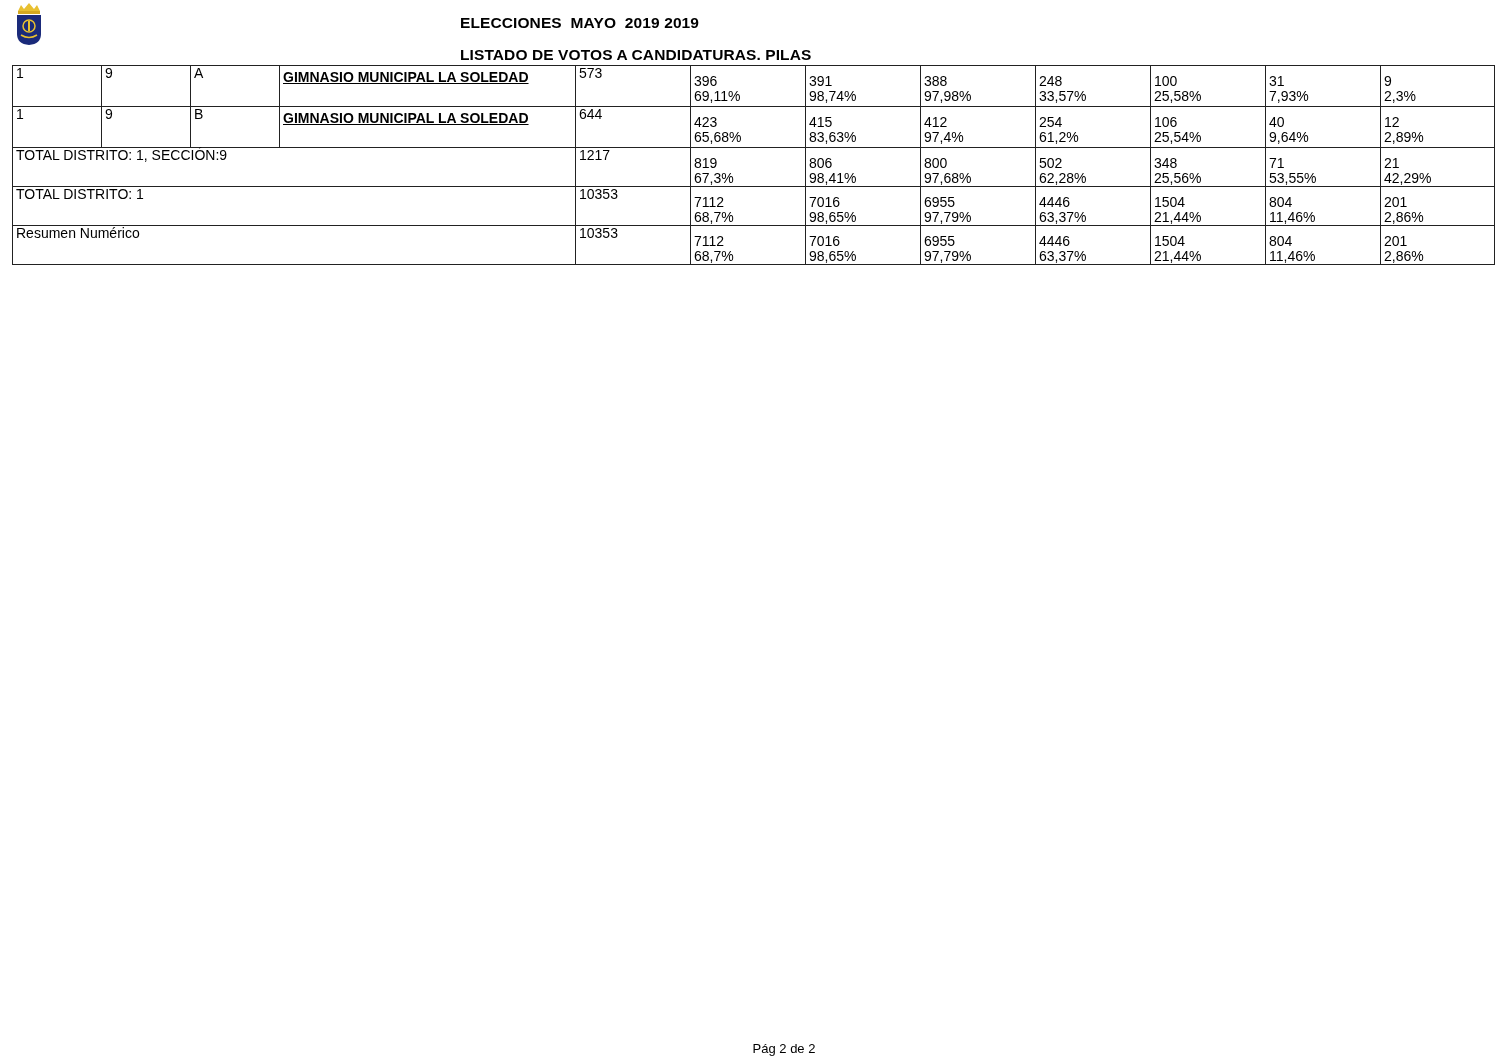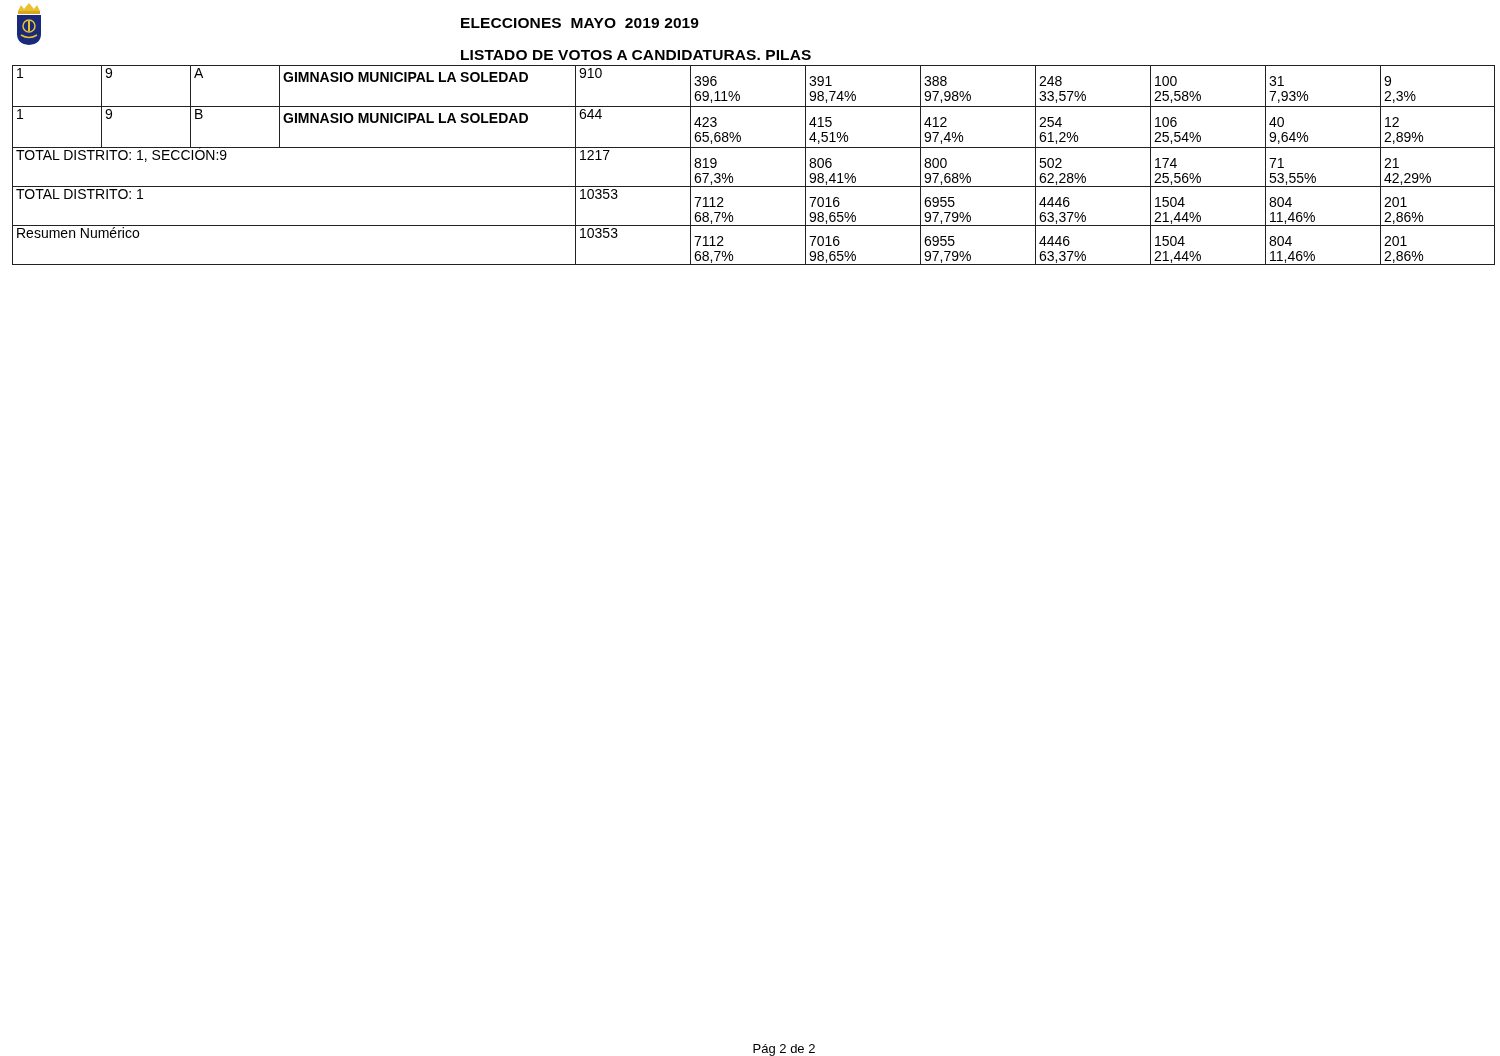--- a/index.html
+++ b/index.html
@@ -4,21 +4,21 @@
 <style>
   html, body { margin:0; padding:0; background:#ffffff; }
   body { width:1500px; height:1056px; position:relative; font-family:"Liberation Sans", sans-serif; color:#000; overflow:hidden; }
   .logo { position:absolute; left:14px; top:2px; width:30px; height:44px; }
   .title { position:absolute; left:460px; font-weight:bold; font-size:15.5px; letter-spacing:0.1px; white-space:pre; }
   .t1 { top:14px; }
   .t2 { top:46px; }
   table.grid { position:absolute; left:12px; top:65px; width:1482px; border-collapse:collapse; table-layout:fixed; }
   table.grid td, table.grid th { border:1.3px solid #222; padding:0 3px; vertical-align:top; font-size:14px; line-height:15px; text-align:left; }
   table.grid th { background:#cdcbb0; font-weight:bold; font-size:14.5px; height:28px; vertical-align:bottom; padding-bottom:1px; }
-  .colegio { font-weight:bold; font-size:15.5px; line-height:17px; padding-top:4px !important; }
+  .colegio { font-weight:bold; font-size:15.5px; line-height:17px; padding-top:4px !important;text-decoration:underline; }
   tr.r { height:41px; }
   tr.t { height:37px; }
   .num { display:block; padding-top:8px; }
   .footer { position:absolute; left:0; width:1568px; top:1041px; text-align:center; font-size:13px; }
 </style>
 </head>
 <body>
 
 <svg class="logo" viewBox="0 0 30 44">
   <path d="M4 9 L7 3 L10 7 L15 1 L20 7 L23 3 L26 9 Z" fill="#e8c030"></path>
@@ -47,53 +47,53 @@
       <col style="width:115px">
       <col style="width:114px">
   </colgroup>
   <tbody>
 
   <tr class="r">
     <td>1</td>
     <td>9</td>
     <td>A</td>
     <td class="colegio">GIMNASIO MUNICIPAL LA SOLEDAD</td>
-    <td>910</td>
+    <td>573</td>
     <td><span class="num">396</span><span>69,11%</span></td>
     <td><span class="num">391</span><span>98,74%</span></td>
     <td><span class="num">388</span><span>97,98%</span></td>
     <td><span class="num">248</span><span>33,57%</span></td>
     <td><span class="num">100</span><span>25,58%</span></td>
     <td><span class="num">31</span><span>7,93%</span></td>
     <td><span class="num">9</span><span>2,3%</span></td>
   </tr>
 
   <tr class="r">
     <td>1</td>
     <td>9</td>
     <td>B</td>
     <td class="colegio">GIMNASIO MUNICIPAL LA SOLEDAD</td>
     <td>644</td>
     <td><span class="num">423</span><span>65,68%</span></td>
-    <td><span class="num">415</span><span>4,51%</span></td>
+    <td><span class="num">415</span><span>83,63%</span></td>
     <td><span class="num">412</span><span>97,4%</span></td>
     <td><span class="num">254</span><span>61,2%</span></td>
     <td><span class="num">106</span><span>25,54%</span></td>
     <td><span class="num">40</span><span>9,64%</span></td>
     <td><span class="num">12</span><span>2,89%</span></td>
   </tr>
 
   <tr class="t">
     <td colspan="4">TOTAL DISTRITO: 1, SECCIÓN:9</td>
     <td>1217</td>
     <td><span class="num">819</span><span>67,3%</span></td>
     <td><span class="num">806</span><span>98,41%</span></td>
     <td><span class="num">800</span><span>97,68%</span></td>
     <td><span class="num">502</span><span>62,28%</span></td>
-    <td><span class="num">174</span><span>25,56%</span></td>
+    <td><span class="num">348</span><span>25,56%</span></td>
     <td><span class="num">71</span><span>53,55%</span></td>
     <td><span class="num">21</span><span>42,29%</span></td>
   </tr>
 
   <tr class="t">
     <td colspan="4">TOTAL DISTRITO: 1</td>
     <td>10353</td>
     <td><span class="num">7112</span><span>68,7%</span></td>
     <td><span class="num">7016</span><span>98,65%</span></td>
     <td><span class="num">6955</span><span>97,79%</span></td>

